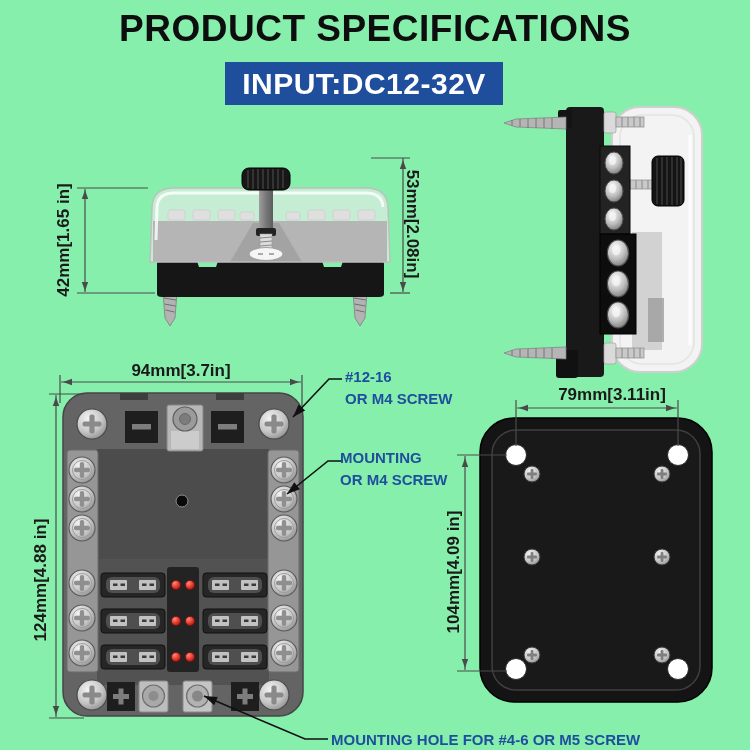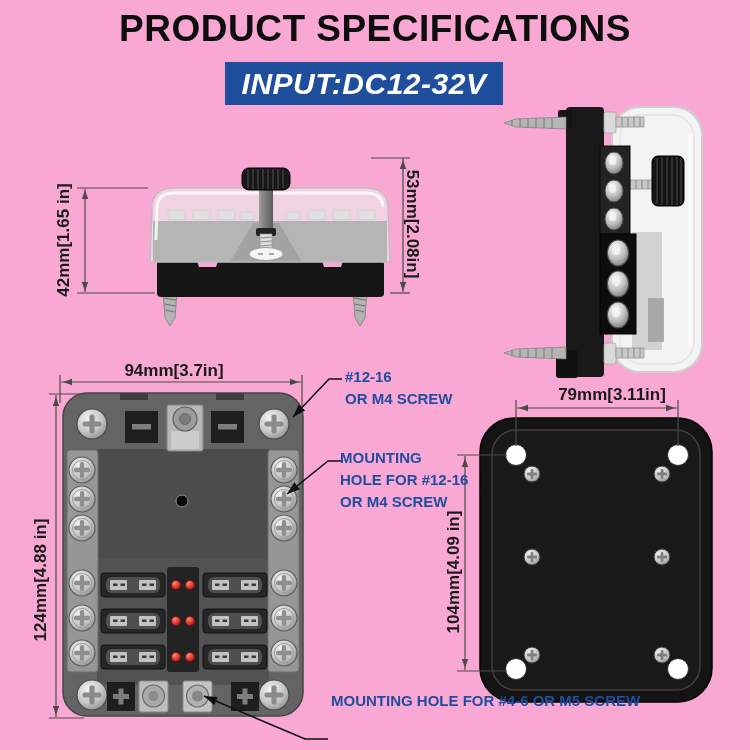--- a/index.html
+++ b/index.html
@@ -1,21 +1,21 @@
 <!DOCTYPE html>
 <html><head>
 <meta charset="utf-8">
 <style>
   html,body{margin:0;padding:0;background:#ffffff;}
-  .stage{position:relative;width:750px;height:750px;background:#f9a8d4;overflow:hidden;
+  .stage{position:relative;width:750px;height:750px;background:#86efac;overflow:hidden;
          font-family:"Liberation Sans",sans-serif;}
   .page-title{position:absolute;left:0;top:8px;width:100%;text-align:center;
               font-size:37px;font-weight:bold;color:#0e0e0e;letter-spacing:0.5px;}
   .banner{position:absolute;left:225px;top:62px;width:278px;height:43px;background:#1e4e9c;
-          display:flex;align-items:center;justify-content:center;font-style:italic;}
+          display:flex;align-items:center;justify-content:center;}
   .banner span{color:#ffffff;font-size:30px;font-weight:bold;letter-spacing:0.5px;}
   .dim-label{position:absolute;font-size:17px;font-weight:bold;color:#1a1a1a;white-space:nowrap;
              transform:translate(-50%,-50%);}
   .dim-label.rot-ccw{transform:translate(-50%,-50%) rotate(-90deg);}
   .dim-label.rot-cw{transform:translate(-50%,-50%) rotate(90deg);}
   .anno{position:absolute;color:#1f4e9e;font-size:15px;font-weight:bold;line-height:22px;white-space:nowrap;}
   .anno div{white-space:nowrap;}
   svg{position:absolute;left:0;top:0;}
 </style>
 </head>
@@ -392,31 +392,30 @@
         <line x1="457" y1="455" x2="507" y2="455"></line>
         <line x1="457" y1="671" x2="507" y2="671"></line>
       </g>
       <use href="#dimArr" x="465" y="458" fill="#4a4a4a" transform="rotate(-90 465 458)"></use>
       <use href="#dimArr" x="465" y="668" fill="#4a4a4a" transform="rotate(90 465 668)"></use>
     </g>
   </svg>
 
   <div class="dim-label rot-ccw" style="left:64px;top:240px;">42mm[1.65 in]</div>
   <div class="dim-label rot-cw" style="left:412px;top:224px;">53mm[2.08in]</div>
-  <div class="dim-label" style="left:174px;top:371px;text-align:right;">94mm[3.7in]</div>
+  <div class="dim-label" style="left:181px;top:371px;text-align:right;">94mm[3.7in]</div>
   <div class="dim-label rot-ccw" style="left:41px;top:580px;">124mm[4.88 in]</div>
   <div class="dim-label" style="left:612px;top:395px;">79mm[3.11in]</div>
   <div class="dim-label rot-ccw" style="left:454px;top:572px;">104mm[4.09 in]</div>
 
   <div class="anno" style="left:345px;top:366px;">
     <div>#12-16</div>
     <div>OR M4 SCREW</div>
   </div>
   <div class="anno" style="left:340px;top:447px;">
     <div>MOUNTING</div>
-    <div>HOLE FOR #12-16</div>
     <div>OR M4 SCREW</div>
   </div>
-  <div class="anno" style="left:331px;top:690px;">
+  <div class="anno" style="left:331px;top:729px;">
     <div>MOUNTING HOLE FOR #4-6 OR M5 SCREW</div>
   </div>
 
 </div>
 
 </body></html>

